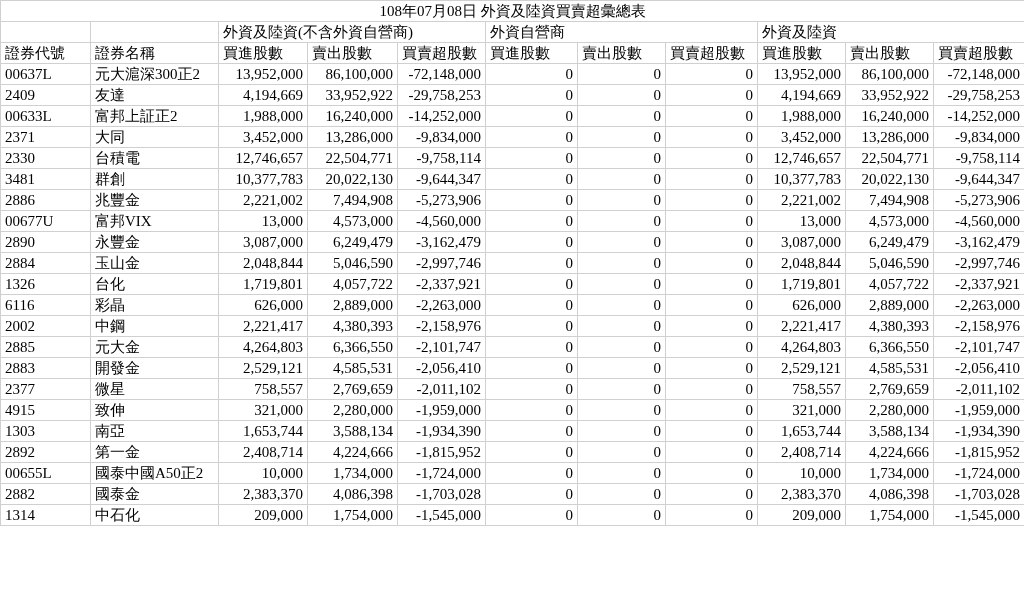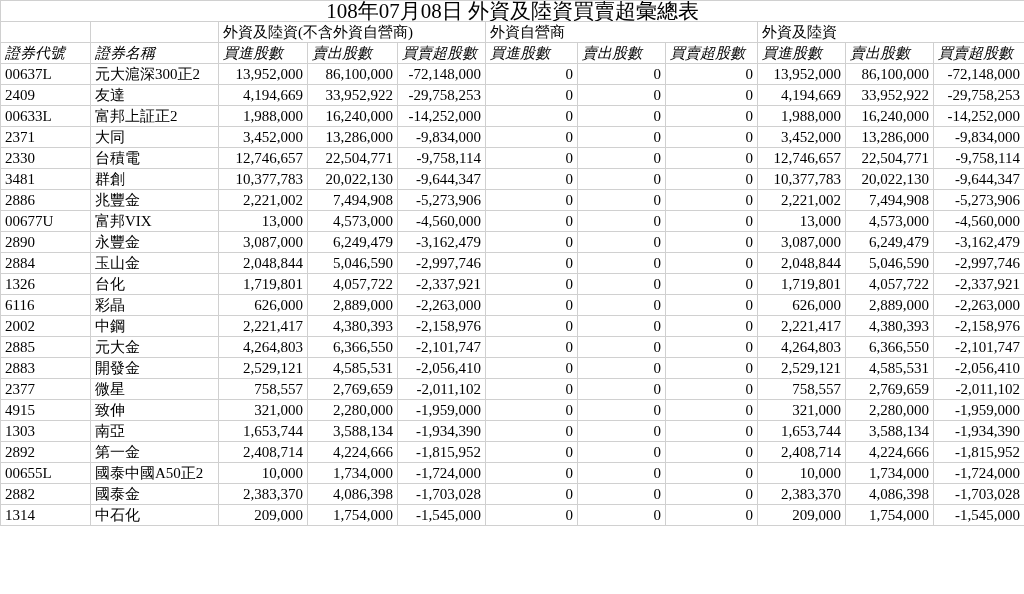--- a/index.html
+++ b/index.html
@@ -26,29 +26,28 @@
     white-space: nowrap;
     overflow: hidden;
     padding: 0 4px;
     font-size: 15px;
     line-height: 20px;
     height: 20px;
     box-sizing: border-box;
   }
   tr.title-row th {
     text-align: center;
-    font-size: 21px;
+    font-size: 15px;
     height: 20px;
   }
   tr.group-row th {
     text-align: left;
   }
   tr.colhead-row th {
     text-align: left;
-    font-style: italic;
   }
   td.txt { text-align: left; }
   td.num { text-align: right; }
 </style>
 </head>
 <body>
 
 <table class="report">
   <colgroup>
     <col style="width:90px">

